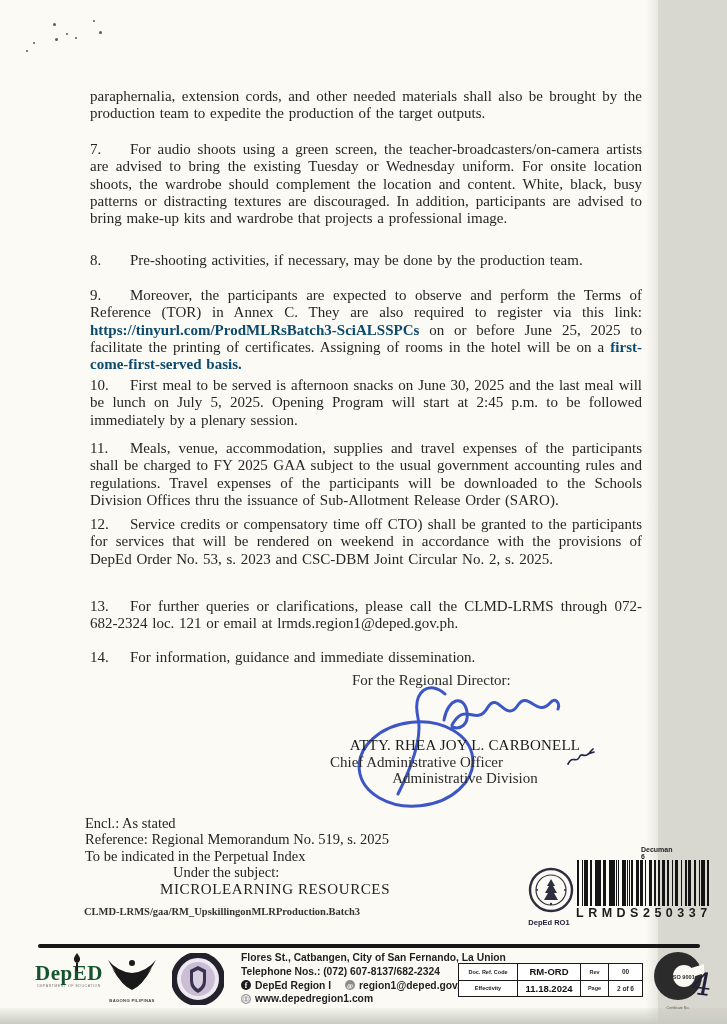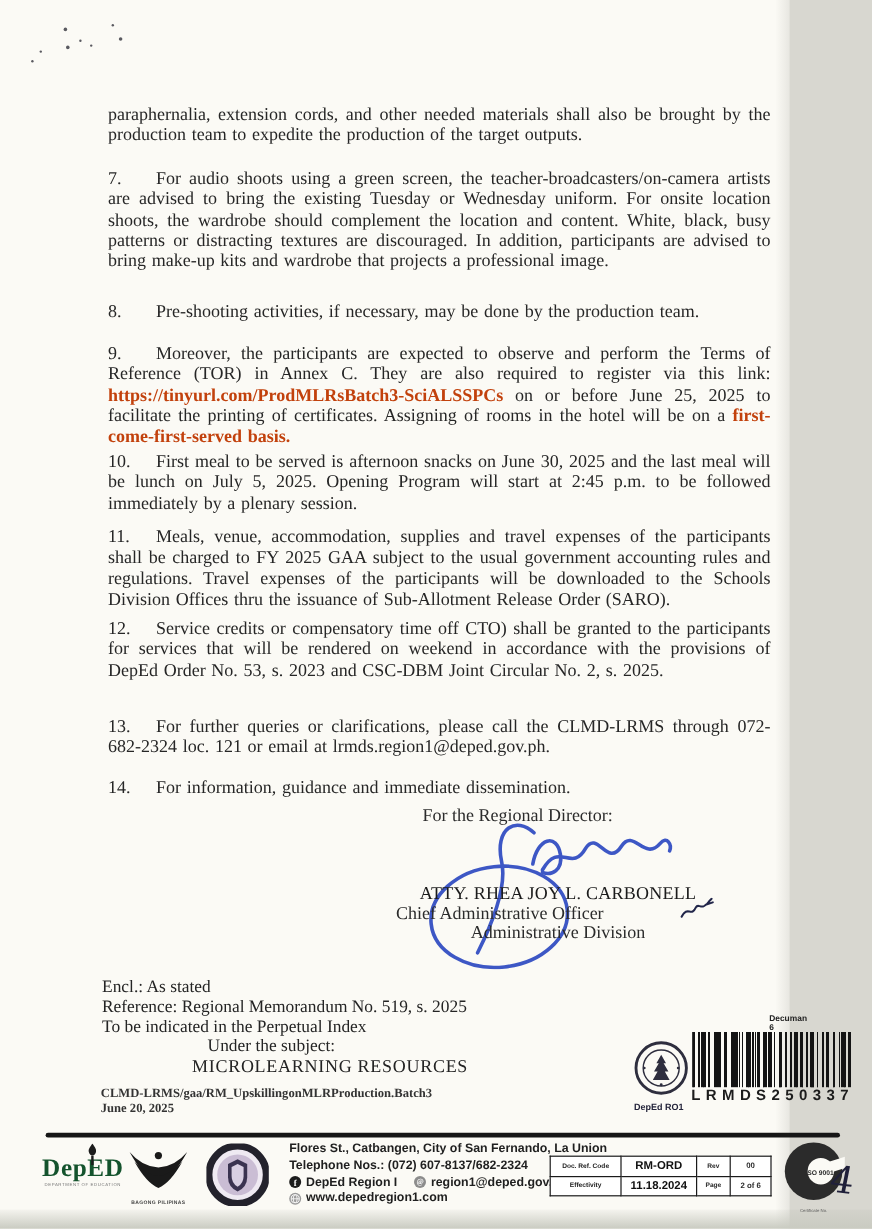--- a/index.html
+++ b/index.html
@@ -5,21 +5,21 @@
   html,body{margin:0;padding:0;}
   body{width:727px;height:1024px;overflow:hidden;background:#d8d7d0;}
   .page{position:relative;width:658px;height:1024px;background:#fbfaf5;font-family:"Liberation Serif","DejaVu Serif",serif;color:#2b2b2b;}
   .edge-right{position:absolute;top:0;right:0;width:12px;height:1024px;background:linear-gradient(90deg,rgba(0,0,0,0),rgba(60,60,50,0.10));pointer-events:none;}
   .edge-bottom{position:absolute;left:0;bottom:0;width:727px;height:16px;background:linear-gradient(180deg,rgba(120,122,110,0.05),#c9cbc1);}
   .speck{position:absolute;background:#5a5a60;border-radius:50%;}
 
   
   .para{position:absolute;left:90px;width:552px;margin:0;font-size:15px;line-height:17.3px;text-align:justify;word-spacing:1px;color:#262626;}
   .para .num{display:inline-block;width:40px;}
-  .para b{color:#c2410c;}
+  .para b{color:#0c4a6e;}
 
   
   .for-line{position:absolute;left:352px;top:672px;font-size:15px;}
   .sig-name{position:absolute;left:330px;top:737px;width:270px;text-align:center;font-weight:normal;font-size:15px;letter-spacing:.2px;color:#1b1b1b;}
   .sig-title{position:absolute;left:330px;top:754px;width:270px;text-align:left;font-size:15px;}
   .sig-division{position:absolute;left:330px;top:770px;width:270px;text-align:center;font-size:15px;}
   .sig-svg{position:absolute;left:348px;top:676px;}
   .initials-svg{position:absolute;left:566px;top:748px;}
 
   
@@ -119,21 +119,20 @@
   <div class="encl">
     <div>Encl.: As stated</div>
     <div>Reference: Regional Memorandum No. 519, s. 2025</div>
     <div>To be indicated in the Perpetual Index</div>
     <div class="ind">Under the subject:</div>
   </div>
   <div class="encl-subject">MICROLEARNING RESOURCES</div>
 
   <div class="footnote">
     <div>CLMD-LRMS/gaa/RM_UpskillingonMLRProduction.Batch3</div>
-    <div>June 20, 2025</div>
   </div>
 
   <div class="bc-label">Decuman 6</div>
   <div class="bc-bars"></div>
   <div class="bc-code">LRMDS250337</div>
 
   <svg class="stamp" width="48" height="50" viewBox="0 0 48 50">
     <circle cx="24" cy="24" r="21" fill="none" stroke="#2e2e3e" stroke-width="2.4"></circle>
     <circle cx="24" cy="24" r="15" fill="none" stroke="#2e2e3e" stroke-width="1.2"></circle>
     <path d="M24,13 L28,20 L26,20 L30,27 L27,27 L31,34 L17,34 L21,27 L18,27 L22,20 L20,20 Z" fill="#2e2e3e"></path>

